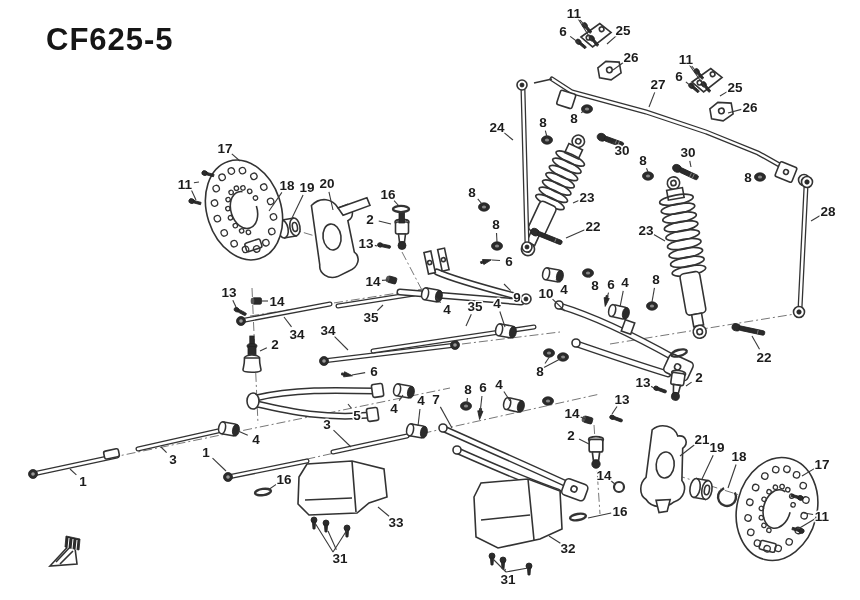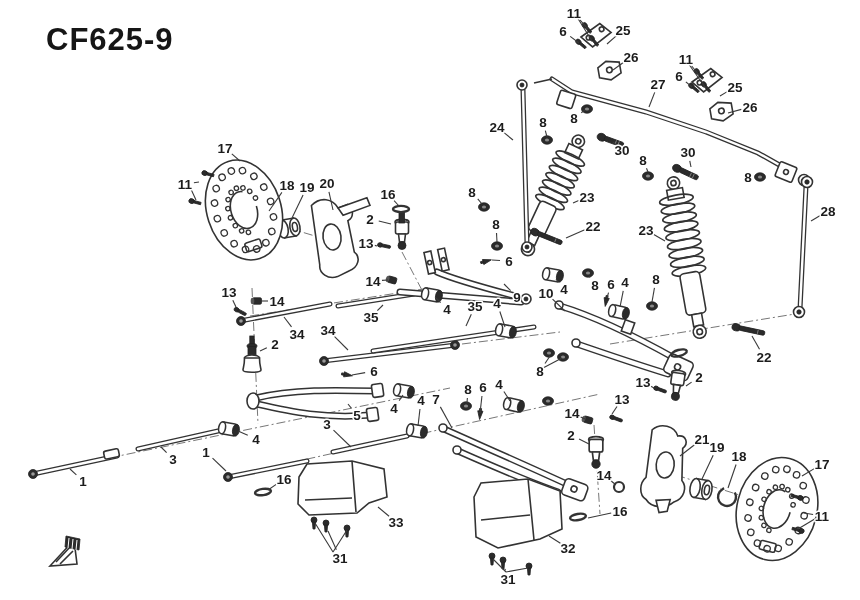--- a/index.html
+++ b/index.html
@@ -22,21 +22,21 @@
   text.callout{font:700 13.5px "Liberation Sans",sans-serif;fill:#1c1c1c;
                paint-order:stroke;stroke:#fff;stroke-width:3px;stroke-linejoin:round;
                text-anchor:middle;dominant-baseline:central;}
   line.leader{stroke:#3a3a3a;stroke-width:1.1;}
 </style>
 </head>
 <body>
 
 <div class="stage">
 
-  <div class="title">CF625-9</div>
+  <div class="title">CF625-5</div>
 
   <svg class="layer" viewBox="0 0 860 600">
     <defs>
       <g id="discHoles">
         <g fill="none" stroke="#333" stroke-width="1.3">
           <circle cx="28" cy="0" r="3.2"></circle>
             <circle cx="25.9" cy="15.7" r="3.2"></circle>
             <circle cx="19.8" cy="29" r="3.2"></circle>
           <circle cx="10.7" cy="37.9" r="3.2"></circle>
             <circle cx="0" cy="41" r="3.2"></circle>

